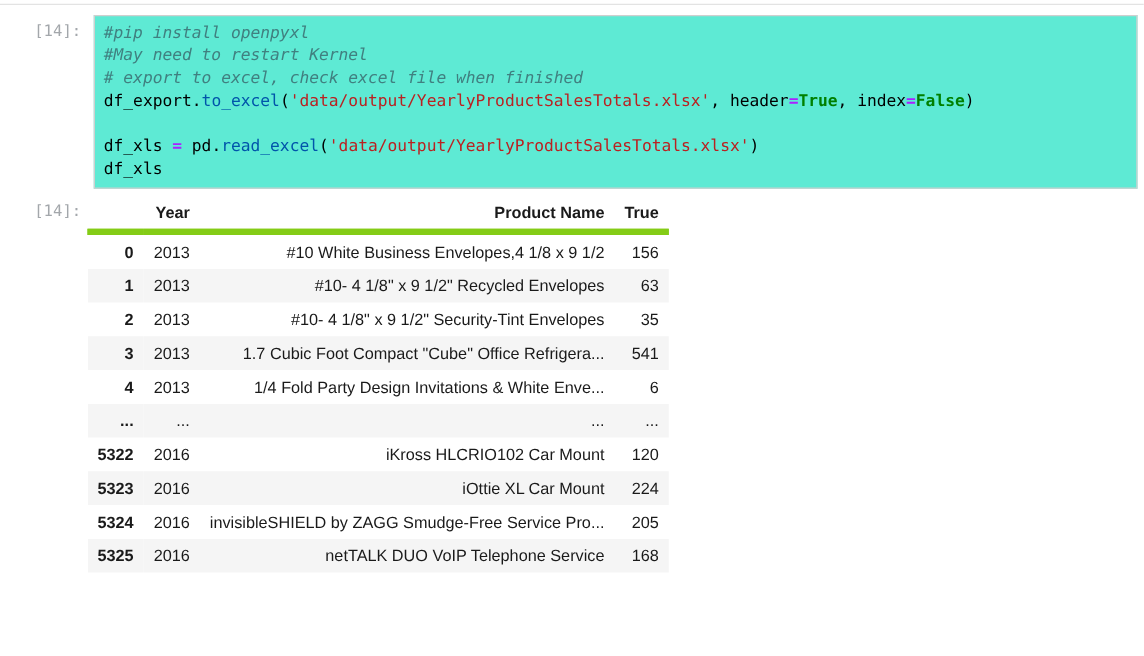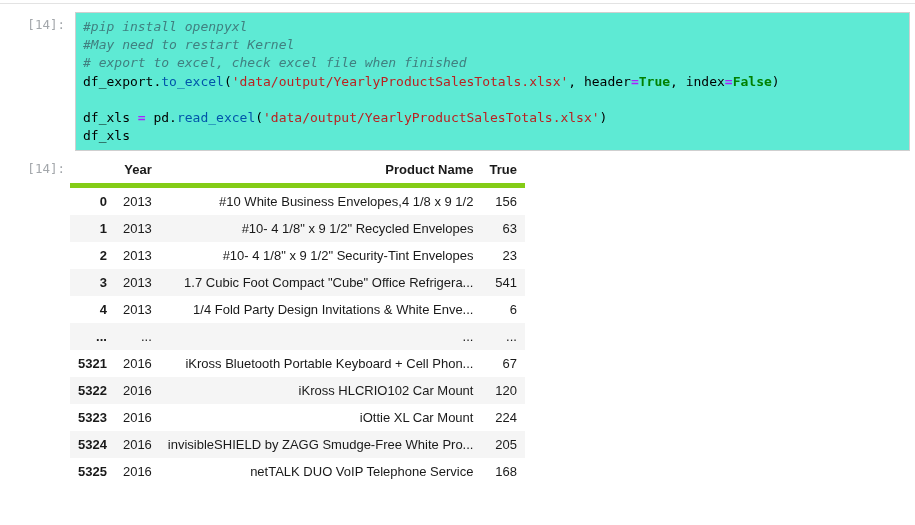--- a/index.html
+++ b/index.html
@@ -117,62 +117,56 @@
               <tr>
                 <th>1</th>
                 <td>2013</td>
                 <td>#10- 4 1/8" x 9 1/2" Recycled Envelopes</td>
                 <td>63</td>
               </tr>
               <tr>
                 <th>2</th>
                 <td>2013</td>
                 <td>#10- 4 1/8" x 9 1/2" Security-Tint Envelopes</td>
-                <td>23</td>
+                <td>35</td>
               </tr>
               <tr>
                 <th>3</th>
                 <td>2013</td>
                 <td>1.7 Cubic Foot Compact "Cube" Office Refrigera...</td>
                 <td>541</td>
               </tr>
               <tr>
                 <th>4</th>
                 <td>2013</td>
                 <td>1/4 Fold Party Design Invitations &amp; White Enve...</td>
                 <td>6</td>
               </tr>
               <tr>
                 <th>...</th>
                 <td>...</td>
                 <td>...</td>
                 <td>...</td>
               </tr>
               <tr>
-                <th>5321</th>
-                <td>2016</td>
-                <td>iKross Bluetooth Portable Keyboard + Cell Phon...</td>
-                <td>67</td>
-              </tr>
-              <tr>
                 <th>5322</th>
                 <td>2016</td>
                 <td>iKross HLCRIO102 Car Mount</td>
                 <td>120</td>
               </tr>
               <tr>
                 <th>5323</th>
                 <td>2016</td>
                 <td>iOttie XL Car Mount</td>
                 <td>224</td>
               </tr>
               <tr>
                 <th>5324</th>
                 <td>2016</td>
-                <td>invisibleSHIELD by ZAGG Smudge-Free White Pro...</td>
+                <td>invisibleSHIELD by ZAGG Smudge-Free Service Pro...</td>
                 <td>205</td>
               </tr>
               <tr>
                 <th>5325</th>
                 <td>2016</td>
                 <td>netTALK DUO VoIP Telephone Service</td>
                 <td>168</td>
               </tr>
             </tbody>
         </table>

